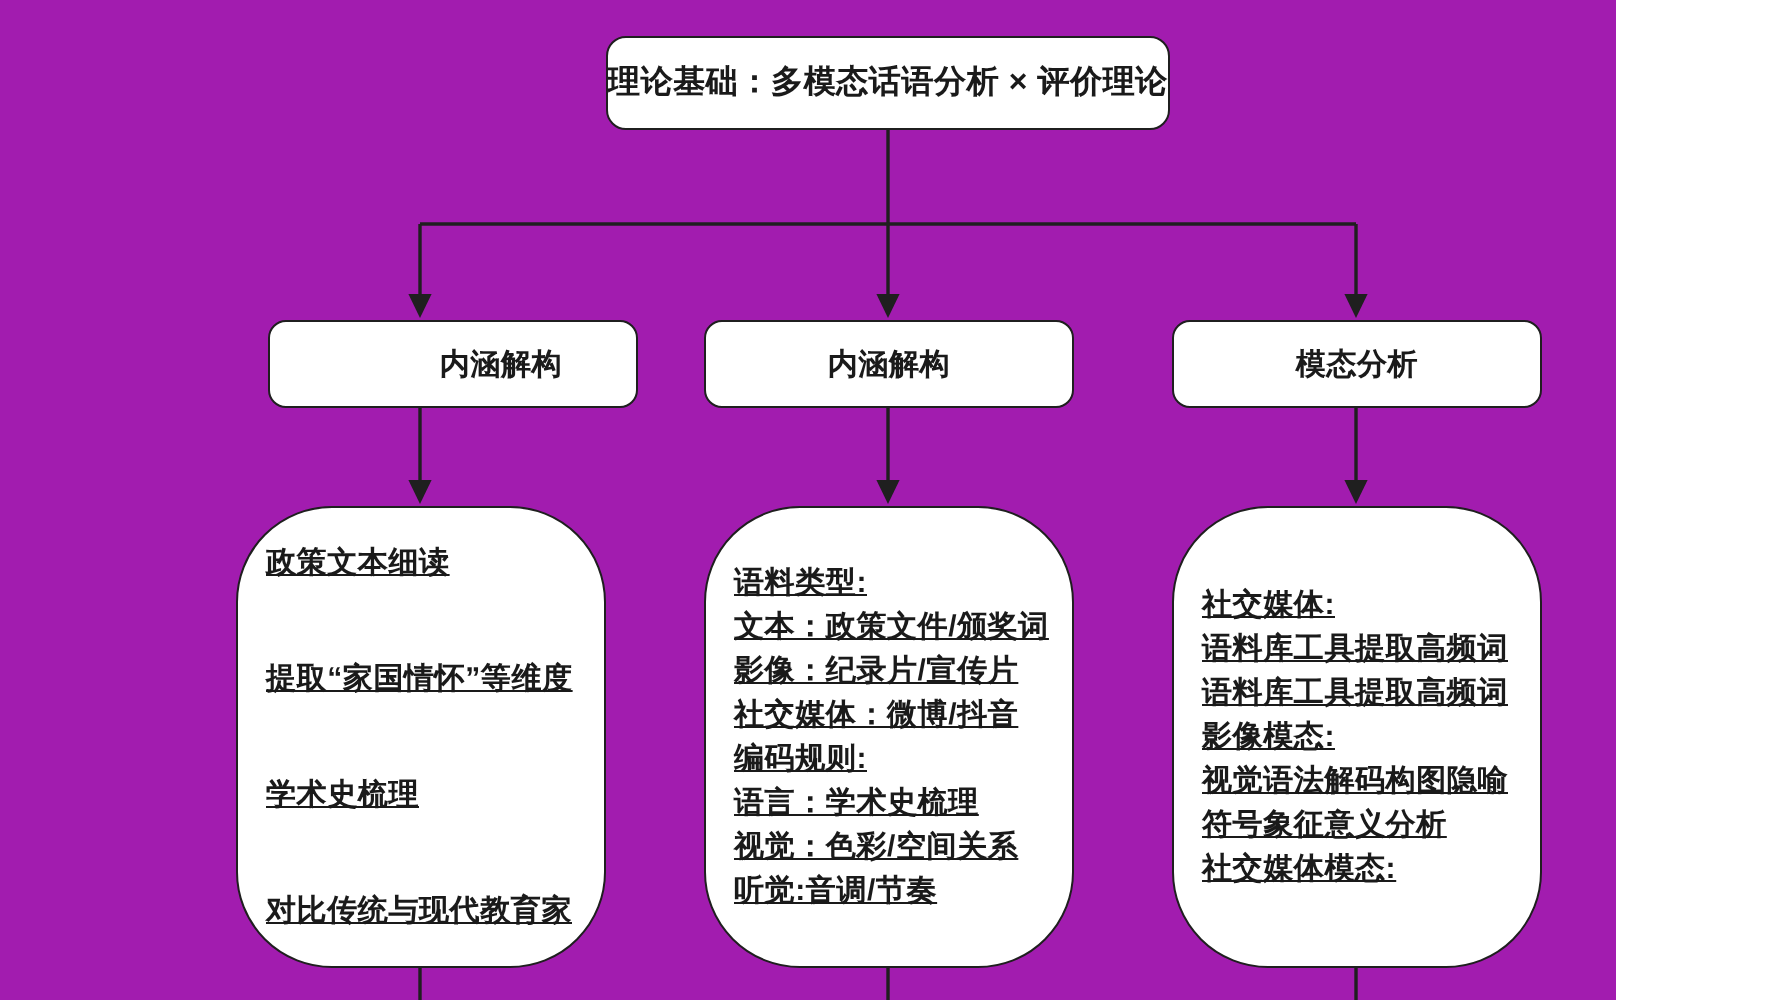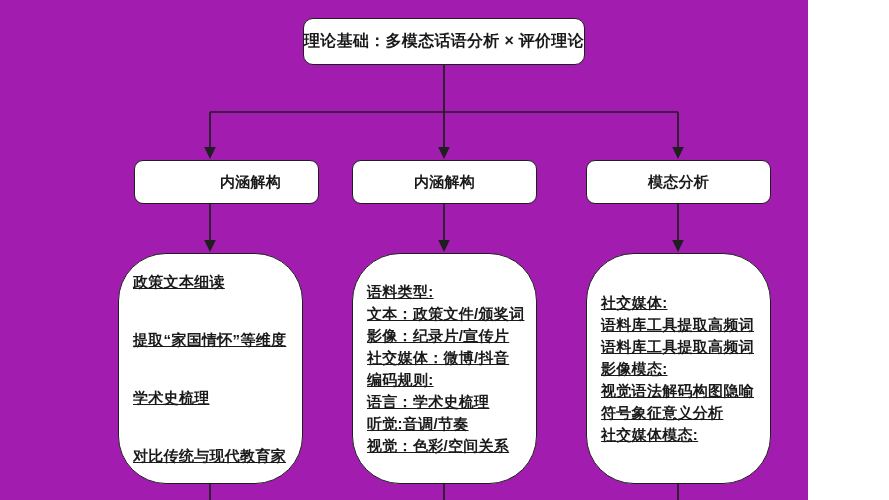--- a/index.html
+++ b/index.html
@@ -109,22 +109,22 @@
     <div class="detail-line">对比传统与现代教育家</div>
   </div>
 
   <div class="node node-detail detail-1">
     <div class="detail-line">语料类型:</div>
     <div class="detail-line">文本：政策文件/颁奖词</div>
     <div class="detail-line">影像：纪录片/宣传片</div>
     <div class="detail-line">社交媒体：微博/抖音</div>
     <div class="detail-line">编码规则:</div>
     <div class="detail-line">语言：学术史梳理</div>
+    <div class="detail-line">视觉：色彩/空间关系</div>
     <div class="detail-line">听觉:音调/节奏</div>
-    <div class="detail-line">视觉：色彩/空间关系</div>
   </div>
 
   <div class="node node-detail detail-2">
     <div class="detail-line">社交媒体:</div>
     <div class="detail-line">语料库工具提取高频词</div>
     <div class="detail-line">语料库工具提取高频词</div>
     <div class="detail-line">影像模态:</div>
     <div class="detail-line">视觉语法解码构图隐喻</div>
     <div class="detail-line">符号象征意义分析</div>
     <div class="detail-line">社交媒体模态:</div>

